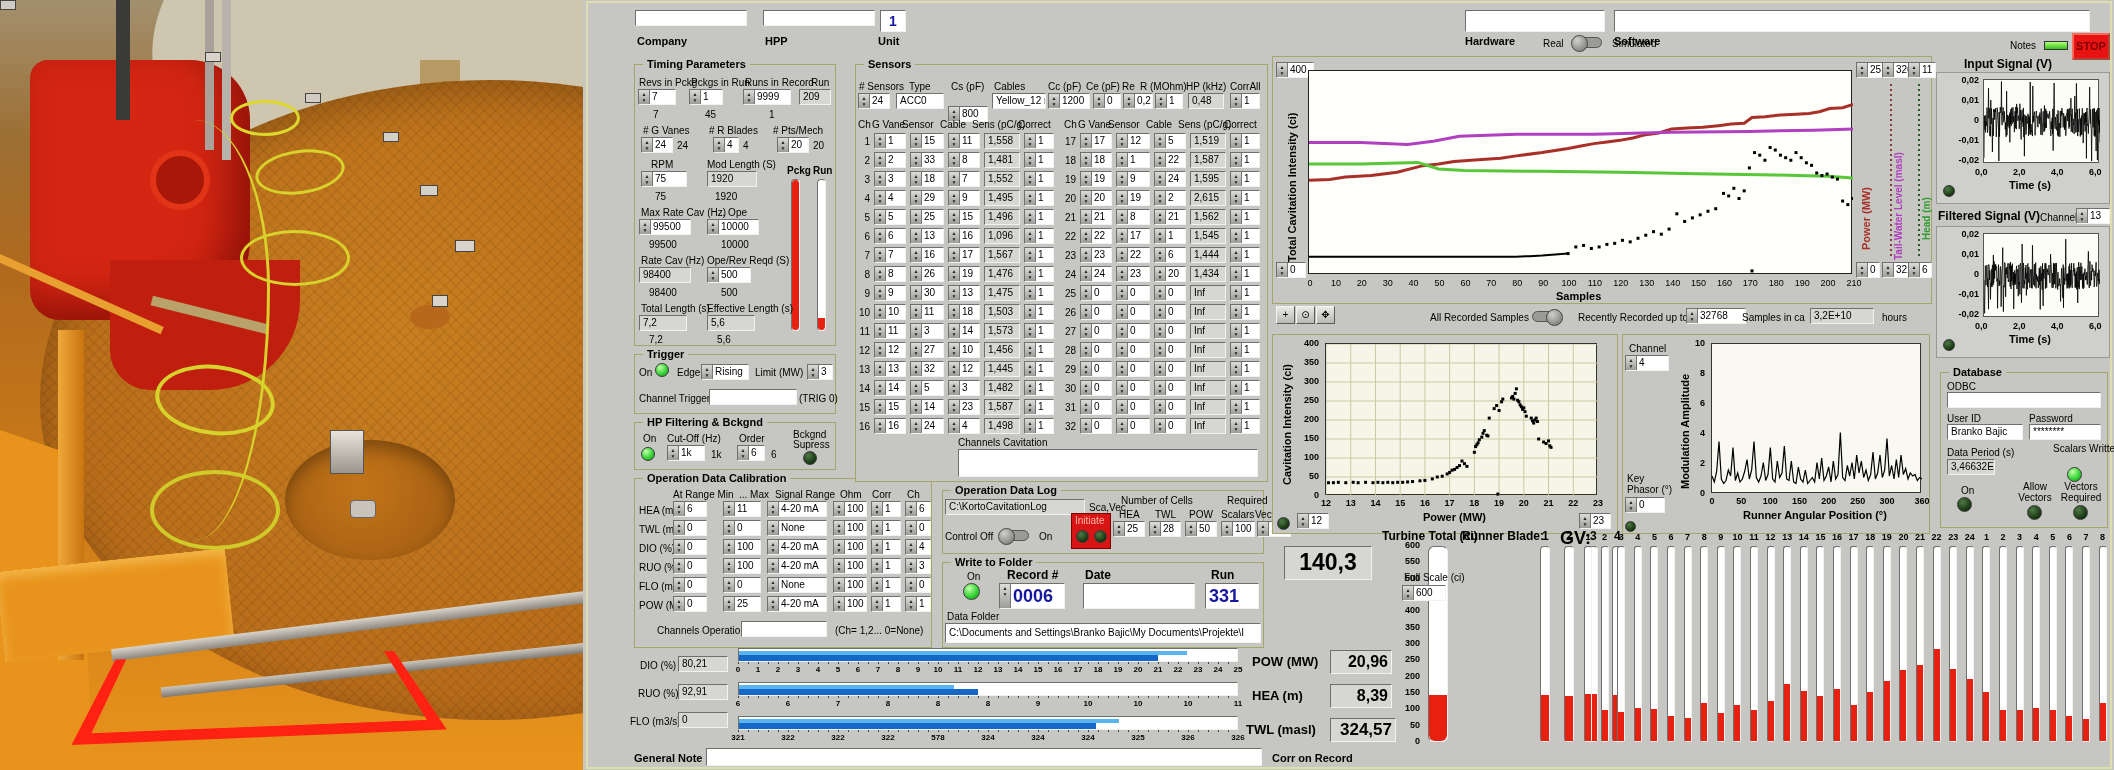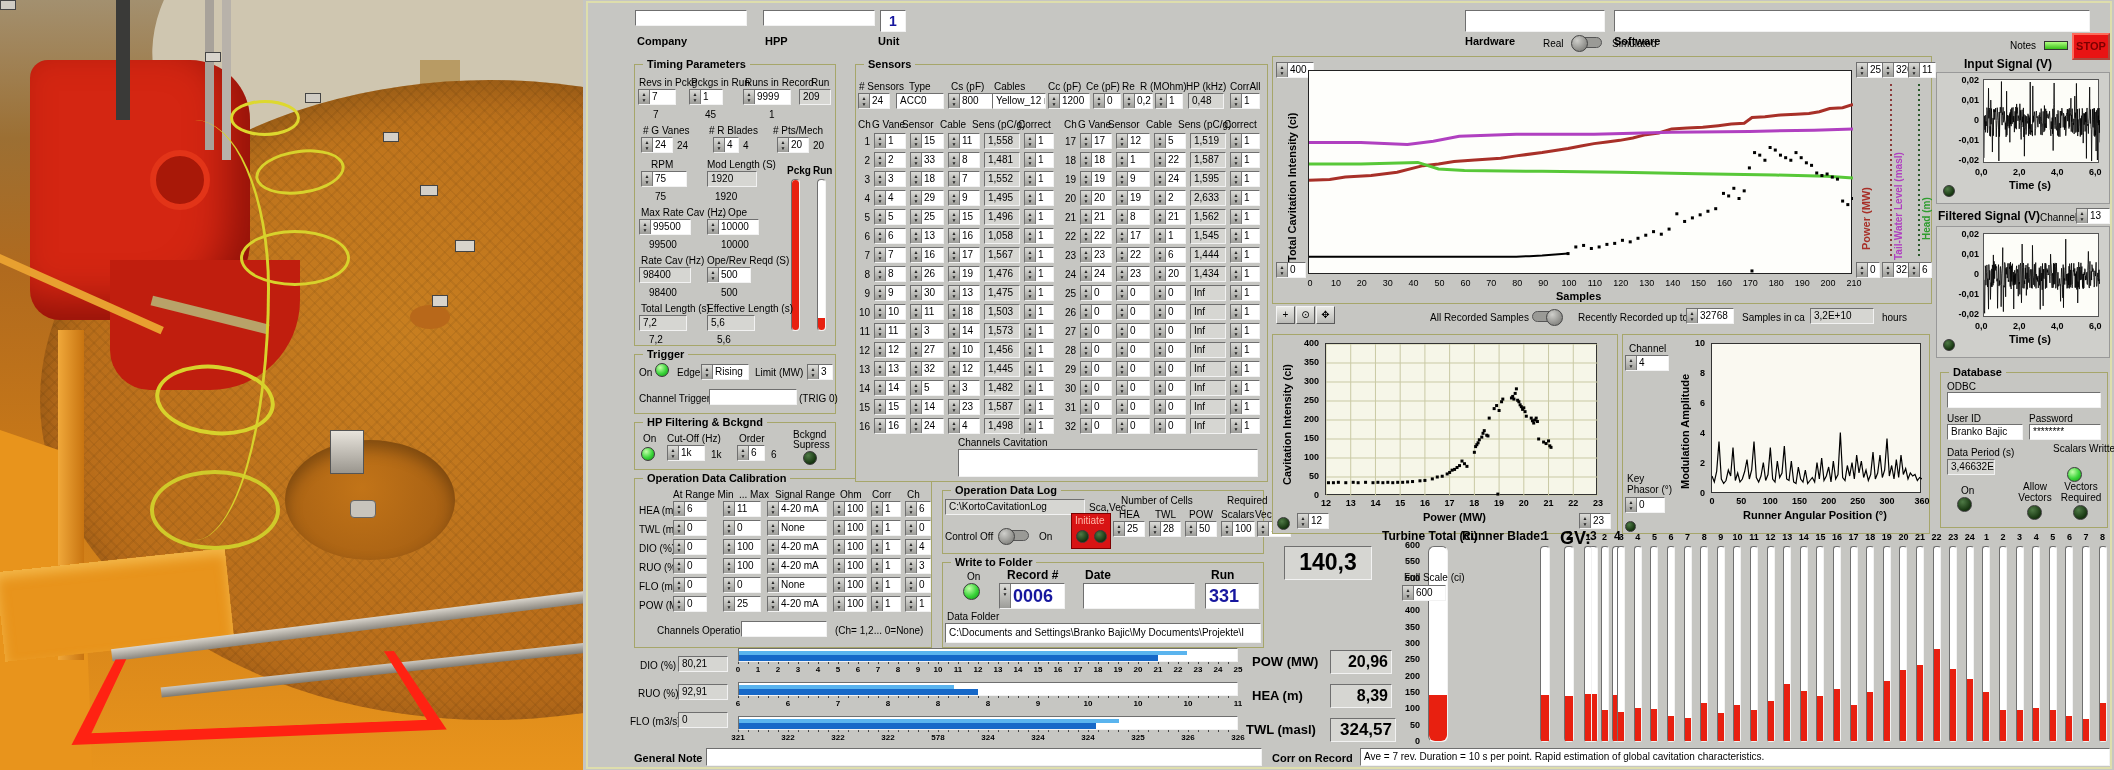--- a/index.html
+++ b/index.html
@@ -238,21 +238,21 @@
     <div class="lbn" style="left:95px;top:16px">Cs (pF)</div>
     <div class="lbn" style="left:138px;top:16px">Cables</div>
     <div class="lbn" style="left:192px;top:16px">Cc (pF)</div>
     <div class="lbn" style="left:230px;top:16px">Ce (pF)</div>
     <div class="lbn" style="left:266px;top:16px">Re</div>
     <div class="lbn" style="left:284px;top:16px">R (MOhm)</div>
     <div class="lbn" style="left:330px;top:16px">HP (kHz)</div>
     <div class="lbn" style="left:374px;top:16px">CorrAll</div>
     <div class="fld sf" style="left:2px;top:28px;width:32px">24</div>
     <div class="fld" style="left:40px;top:28px;width:48px">ACC0</div>
-    <div class="fld sf" style="left:92px;top:28px;width:60px">800</div>
+    <div class="fld sf" style="left:92px;top:41px;width:40px">800</div>
     <div class="fld" style="left:136px;top:28px;width:54px">Yellow_12 m</div>
     <div class="fld sf" style="left:192px;top:28px;width:42px">1200</div>
     <div class="fld sf" style="left:237px;top:28px;width:28px">0</div>
     <div class="fld sf" style="left:267px;top:28px;width:30px">0,2</div>
     <div class="fld sf" style="left:299px;top:28px;width:28px">1</div>
     <div class="fld disp" style="left:332px;top:28px;width:36px">0,48</div>
     <div class="fld sf" style="left:374px;top:28px;width:30px">1</div>
     <div id="sensHdrL" class="abs" style="left:0;top:54px;width:200px;height:12px">
         <div class="lbn" style="left: 2px; top: 0px;">Ch</div>
         <div class="lbn" style="left: 16px; top: 0px;">G Vane</div>
@@ -297,21 +297,21 @@
         <div class="lbn" style="left: 2px; top: 79px; width: 12px; text-align: right;">5</div>
         <div class="fld sf" style="left: 18px; top: 76px; width: 32px;">5</div>
         <div class="fld sf" style="left: 54px; top: 76px; width: 34px;">25</div>
         <div class="fld sf" style="left: 92px; top: 76px; width: 32px;">15</div>
         <div class="fld disp" style="left: 128px; top: 76px; width: 36px;">1,496</div>
         <div class="fld sf" style="left: 168px; top: 76px; width: 30px;">1</div>
         <div class="lbn" style="left: 2px; top: 98px; width: 12px; text-align: right;">6</div>
         <div class="fld sf" style="left: 18px; top: 95px; width: 32px;">6</div>
         <div class="fld sf" style="left: 54px; top: 95px; width: 34px;">13</div>
         <div class="fld sf" style="left: 92px; top: 95px; width: 32px;">16</div>
-        <div class="fld disp" style="left: 128px; top: 95px; width: 36px;">1,058</div>
+        <div class="fld disp" style="left: 128px; top: 95px; width: 36px;">1,096</div>
         <div class="fld sf" style="left: 168px; top: 95px; width: 30px;">1</div>
         <div class="lbn" style="left: 2px; top: 117px; width: 12px; text-align: right;">7</div>
         <div class="fld sf" style="left: 18px; top: 114px; width: 32px;">7</div>
         <div class="fld sf" style="left: 54px; top: 114px; width: 34px;">16</div>
         <div class="fld sf" style="left: 92px; top: 114px; width: 32px;">17</div>
         <div class="fld disp" style="left: 128px; top: 114px; width: 36px;">1,567</div>
         <div class="fld sf" style="left: 168px; top: 114px; width: 30px;">1</div>
         <div class="lbn" style="left: 2px; top: 136px; width: 12px; text-align: right;">8</div>
         <div class="fld sf" style="left: 18px; top: 133px; width: 32px;">8</div>
         <div class="fld sf" style="left: 54px; top: 133px; width: 34px;">26</div>
@@ -383,21 +383,21 @@
         <div class="lbn" style="left: 2px; top: 41px; width: 12px; text-align: right;">19</div>
         <div class="fld sf" style="left: 18px; top: 38px; width: 32px;">19</div>
         <div class="fld sf" style="left: 54px; top: 38px; width: 34px;">9</div>
         <div class="fld sf" style="left: 92px; top: 38px; width: 32px;">24</div>
         <div class="fld disp" style="left: 128px; top: 38px; width: 36px;">1,595</div>
         <div class="fld sf" style="left: 168px; top: 38px; width: 30px;">1</div>
         <div class="lbn" style="left: 2px; top: 60px; width: 12px; text-align: right;">20</div>
         <div class="fld sf" style="left: 18px; top: 57px; width: 32px;">20</div>
         <div class="fld sf" style="left: 54px; top: 57px; width: 34px;">19</div>
         <div class="fld sf" style="left: 92px; top: 57px; width: 32px;">2</div>
-        <div class="fld disp" style="left: 128px; top: 57px; width: 36px;">2,633</div>
+        <div class="fld disp" style="left: 128px; top: 57px; width: 36px;">2,615</div>
         <div class="fld sf" style="left: 168px; top: 57px; width: 30px;">1</div>
         <div class="lbn" style="left: 2px; top: 79px; width: 12px; text-align: right;">21</div>
         <div class="fld sf" style="left: 18px; top: 76px; width: 32px;">21</div>
         <div class="fld sf" style="left: 54px; top: 76px; width: 34px;">8</div>
         <div class="fld sf" style="left: 92px; top: 76px; width: 32px;">21</div>
         <div class="fld disp" style="left: 128px; top: 76px; width: 36px;">1,562</div>
         <div class="fld sf" style="left: 168px; top: 76px; width: 30px;">1</div>
         <div class="lbn" style="left: 2px; top: 98px; width: 12px; text-align: right;">22</div>
         <div class="fld sf" style="left: 18px; top: 95px; width: 32px;">22</div>
         <div class="fld sf" style="left: 54px; top: 95px; width: 34px;">17</div>
@@ -604,21 +604,21 @@
   <div class="fld sf" style="left:1908px;top:262px;width:24px">6</div>
   <div class="abs" style="left:1918px;top:84px;width:2px;height:174px;background:repeating-linear-gradient(#2a5a2a 0 2px,transparent 2px 5px)"></div>
   <div class="vt" style="left:1921px;top:120px;height:120px;color:#2f9c2f;font-size:10px">Head (m)</div>
 
   <div class="btn3" style="left:1276px;top:306px;width:19px;height:18px;line-height:16px">+</div>
   <div class="btn3" style="left:1296px;top:306px;width:19px;height:18px;line-height:16px">⊙</div>
   <div class="btn3" style="left:1316px;top:306px;width:19px;height:18px;line-height:16px">✥</div>
   <div class="lbn" style="left:1430px;top:312px">All Recorded Samples</div>
   <div class="tog togR" style="left:1532px;top:311px"></div>
   <div class="lbn" style="left:1578px;top:312px">Recently Recorded up to</div>
-  <div class="fld sf" style="left:1686px;top:308px;width:48px">32768</div>
+  <div class="fld sf" style="left:1686px;top:308px;width:60px">32768</div>
   <div class="lbn" style="left:1742px;top:312px">Samples in ca</div>
   <div class="fld disp" style="left:1810px;top:308px;width:64px">3,2E+10</div>
   <div class="lbn" style="left:1882px;top:312px">hours</div>
   <div class="led ledon" style="left:1936px;top:308px;width:14px;height:14px"></div>
   <div class="lbn" style="left:1956px;top:312px">Clean Log</div>
 
   <div class="box" style="left:1272px;top:334px;width:346px;height:200px">
     <div class="vt" style="left:8px;top:20px;height:130px">Cavitation Intensity (ci)</div>
     <div id="scatYT" class="abs" style="left:22px;top:0;width:26px;height:170px">
         <div class="lbn" style="right: 2px; top: 3px; position: absolute; font-size: 9px; font-weight: bold;">400</div>
@@ -1089,15 +1089,14 @@
     </div>
   <div class="lb" style="left:1252px;top:656px;font-size:13px">POW (MW)</div>
   <div class="fld disp" style="left:1330px;top:650px;width:62px;height:24px;font-size:16px;font-weight:bold;line-height:21px;text-align:right">20,96</div>
   <div class="lb" style="left:1252px;top:690px;font-size:13px">HEA (m)</div>
   <div class="fld disp" style="left:1330px;top:684px;width:62px;height:24px;font-size:16px;font-weight:bold;line-height:21px;text-align:right">8,39</div>
   <div class="lb" style="left:1246px;top:724px;font-size:13px">TWL (masl)</div>
   <div class="fld disp" style="left:1330px;top:718px;width:66px;height:24px;font-size:17px;font-weight:bold;line-height:21px;text-align:right">324,57</div>
   <div class="lb" style="left:634px;top:752px">General Note</div>
   <div class="fld" style="left:706px;top:748px;width:556px;height:18px"></div>
   <div class="lb" style="left:1272px;top:752px">Corr on Record</div>
-  <div class="fld" style="left:1360px;top:748px;width:750px;height:18px;line-height:16px">Ave = 7 rev. Duration = 10 s per point. Rapid estimation of global cavitation characteristics.</div>
 
 </div>
 
 </body></html>

